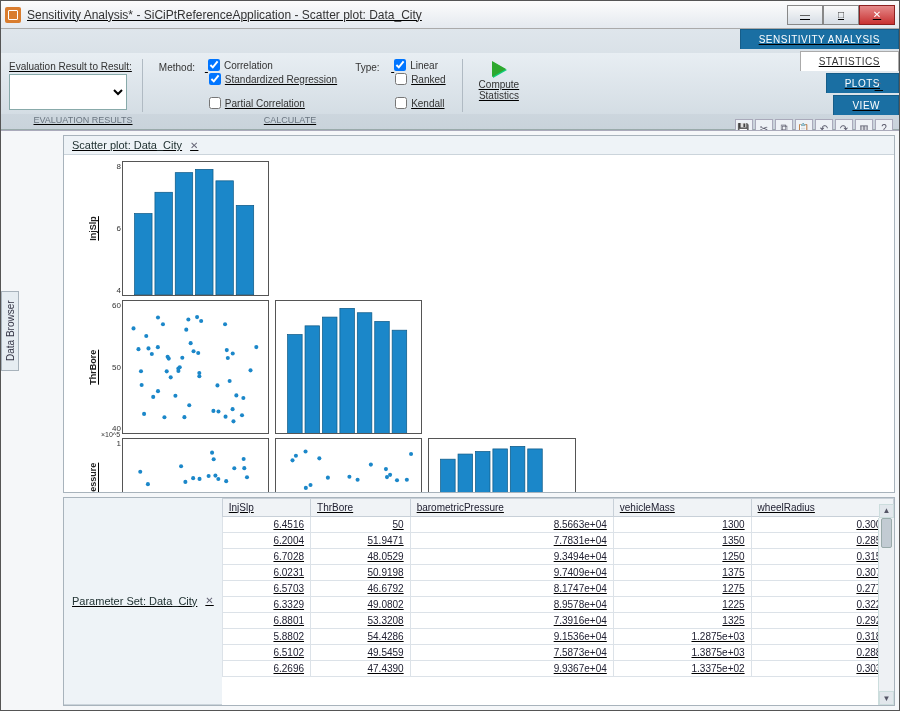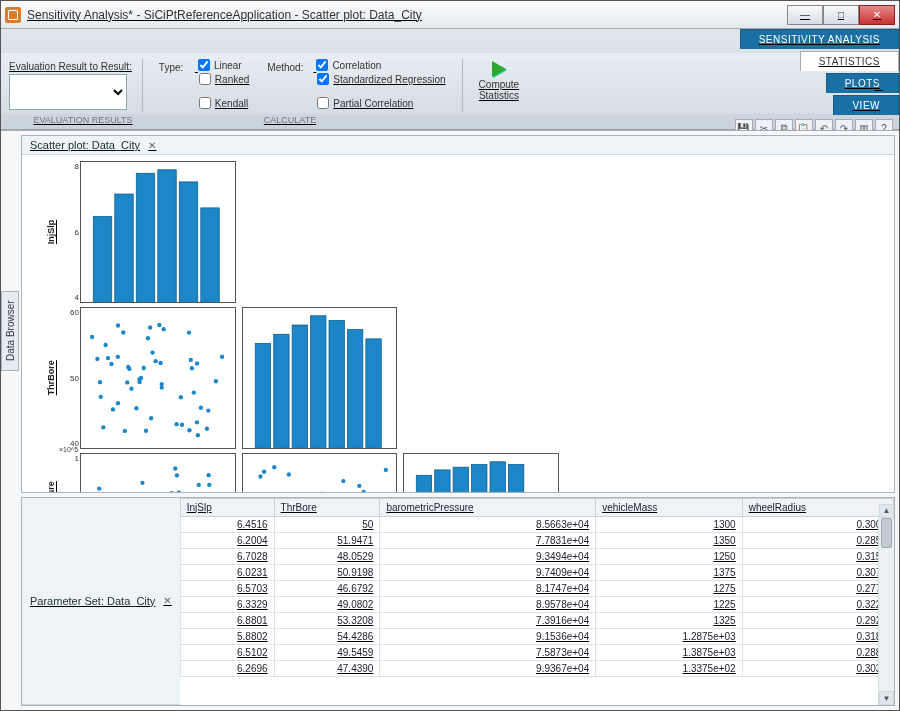--- a/index.html
+++ b/index.html
@@ -100,68 +100,68 @@
           <div class="eval-label">Evaluation Result to Result:</div>
           <select class="eval-select">
             <option>EvalResult_City</option>
           </select>
         </div>
       </div>
       <div class="divider"></div>
       <div class="ribbon-group">
         <div class="method-grid">
           <div>
+            <div class="mtlabel" style="display:inline-block;width:46px;">Method:</div>
+            <label class="chk" style="display:inline-flex">
+                <input type="checkbox" checked="" style="">
+                <span>Correlation</span>
+              </label><br>
+            <label class="chk" style="margin-left:50px">
+                <input type="checkbox" checked="" style="">
+                <span>Standardized Regression</span>
+              </label><br>
+            <label class="chk" style="margin-left:50px">
+                <input type="checkbox" style="">
+                <span>Partial Correlation</span>
+              </label>
+          </div>
+          <div>
             <div class="mtlabel" style="display:inline-block;width:36px;">Type:</div>
             <label class="chk" style="display:inline-flex">
                 <input type="checkbox" checked="" style="">
                 <span>Linear</span>
               </label><br>
             <label class="chk" style="margin-left:40px">
                 <input type="checkbox" style="">
                 <span>Ranked</span>
               </label><br>
             <label class="chk" style="margin-left:40px">
                 <input type="checkbox" style="">
                 <span>Kendall</span>
               </label>
           </div>
-          <div>
-            <div class="mtlabel" style="display:inline-block;width:46px;">Method:</div>
-            <label class="chk" style="display:inline-flex">
-                <input type="checkbox" checked="" style="">
-                <span>Correlation</span>
-              </label><br>
-            <label class="chk" style="margin-left:50px">
-                <input type="checkbox" checked="" style="">
-                <span>Standardized Regression</span>
-              </label><br>
-            <label class="chk" style="margin-left:50px">
-                <input type="checkbox" style="">
-                <span>Partial Correlation</span>
-              </label>
-          </div>
         </div>
       </div>
       <div class="divider"></div>
       <div class="ribbon-group">
         <div class="compute-btn">
           <div class="compute-arrow"></div>
           <div class="compute-text" style="white-space:pre;">Compute
 Statistics</div>
         </div>
       </div>
       <div class="collapse-arrow">⌃</div>
     </div>
     <div class="group-labels">
       <span>EVALUATION RESULTS</span>
       <span>CALCULATE</span>
     </div>
   </div>
 
-  <div class="workspace" style="position:relative;">
+  <div class="workspace" style="position:relative;padding-left:42px;">
     <div class="databrowser-tab">Data Browser</div>
 
     <div class="plot-panel">
       <div class="panel-tab">
         <span>Scatter plot:  Data_City</span>
         <span class="x">✕</span>
       </div>
       <div class="plot-area">
         <div class="matrix" id="matrix">
             <div class="ylabel">InjSlp</div>

